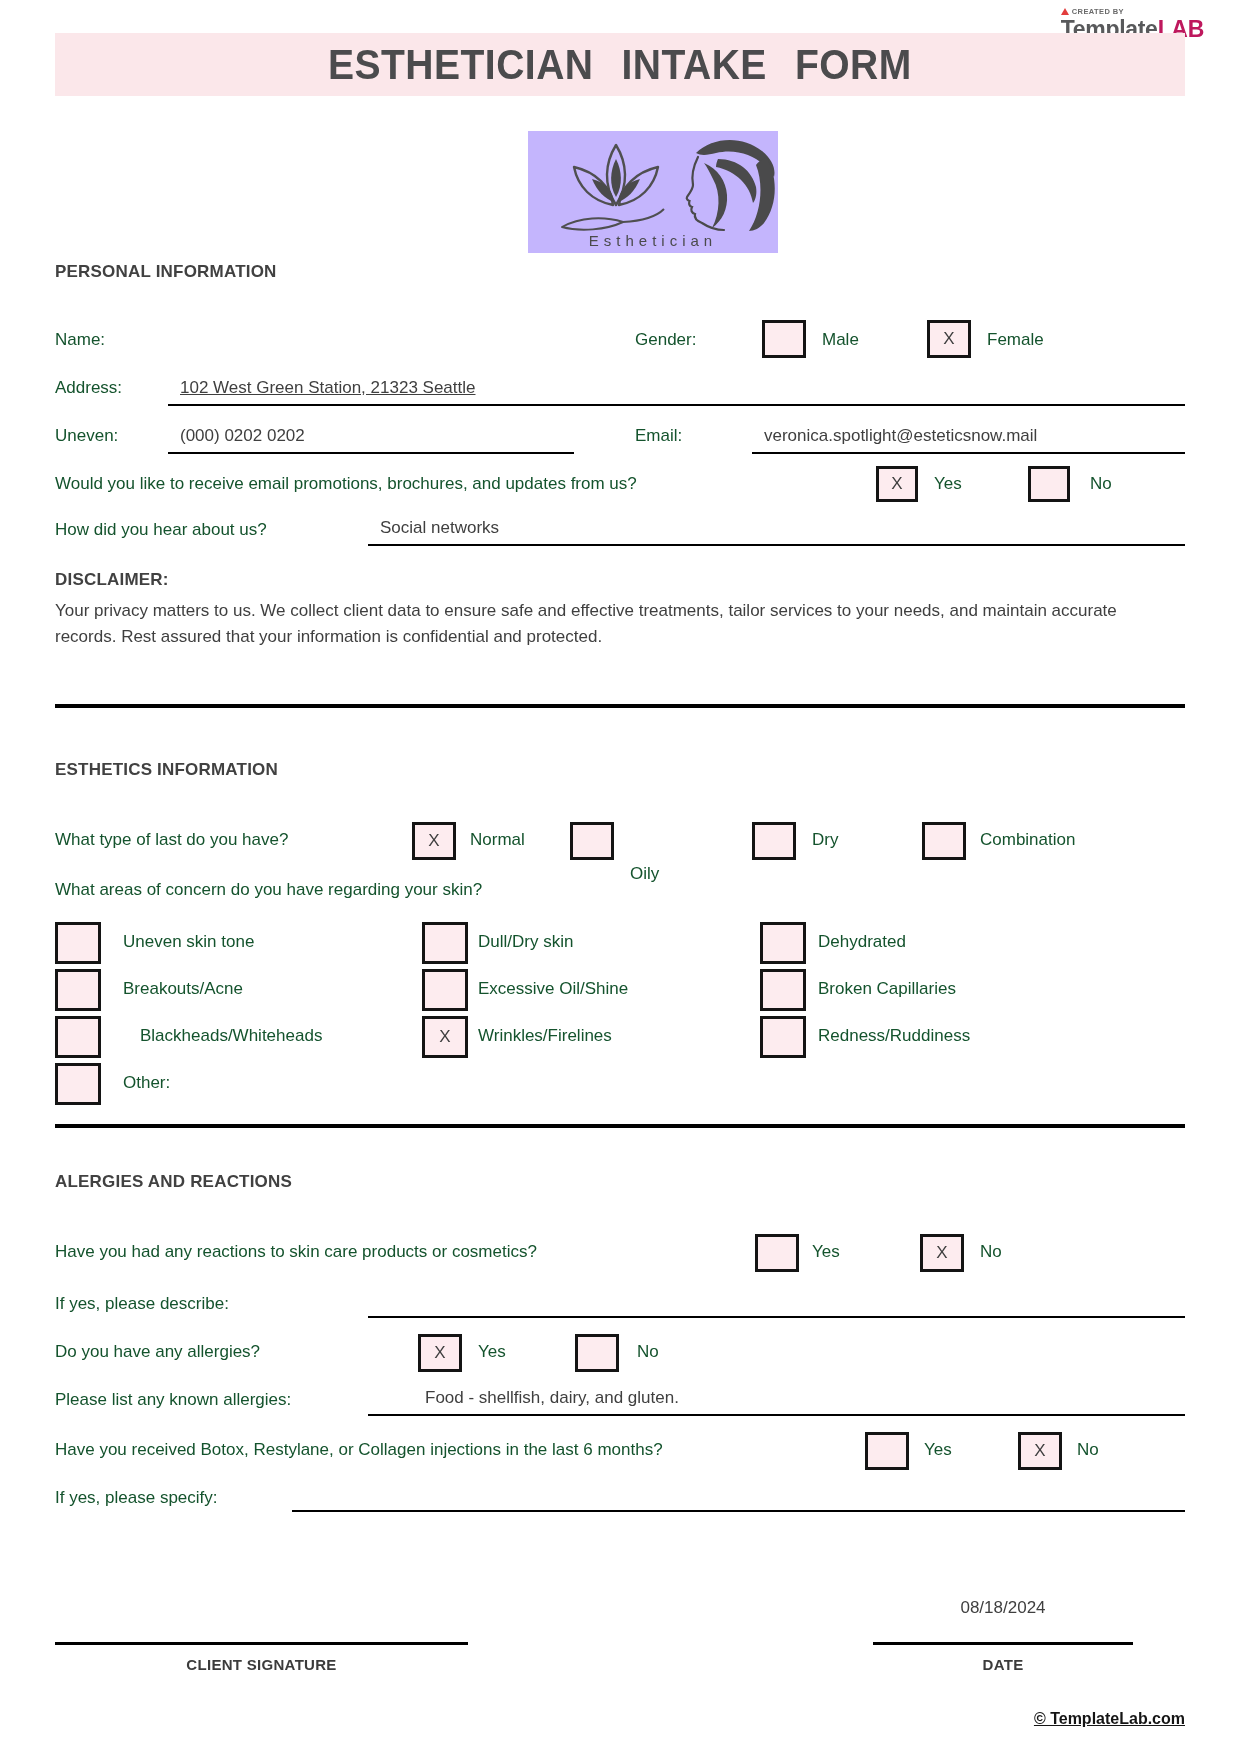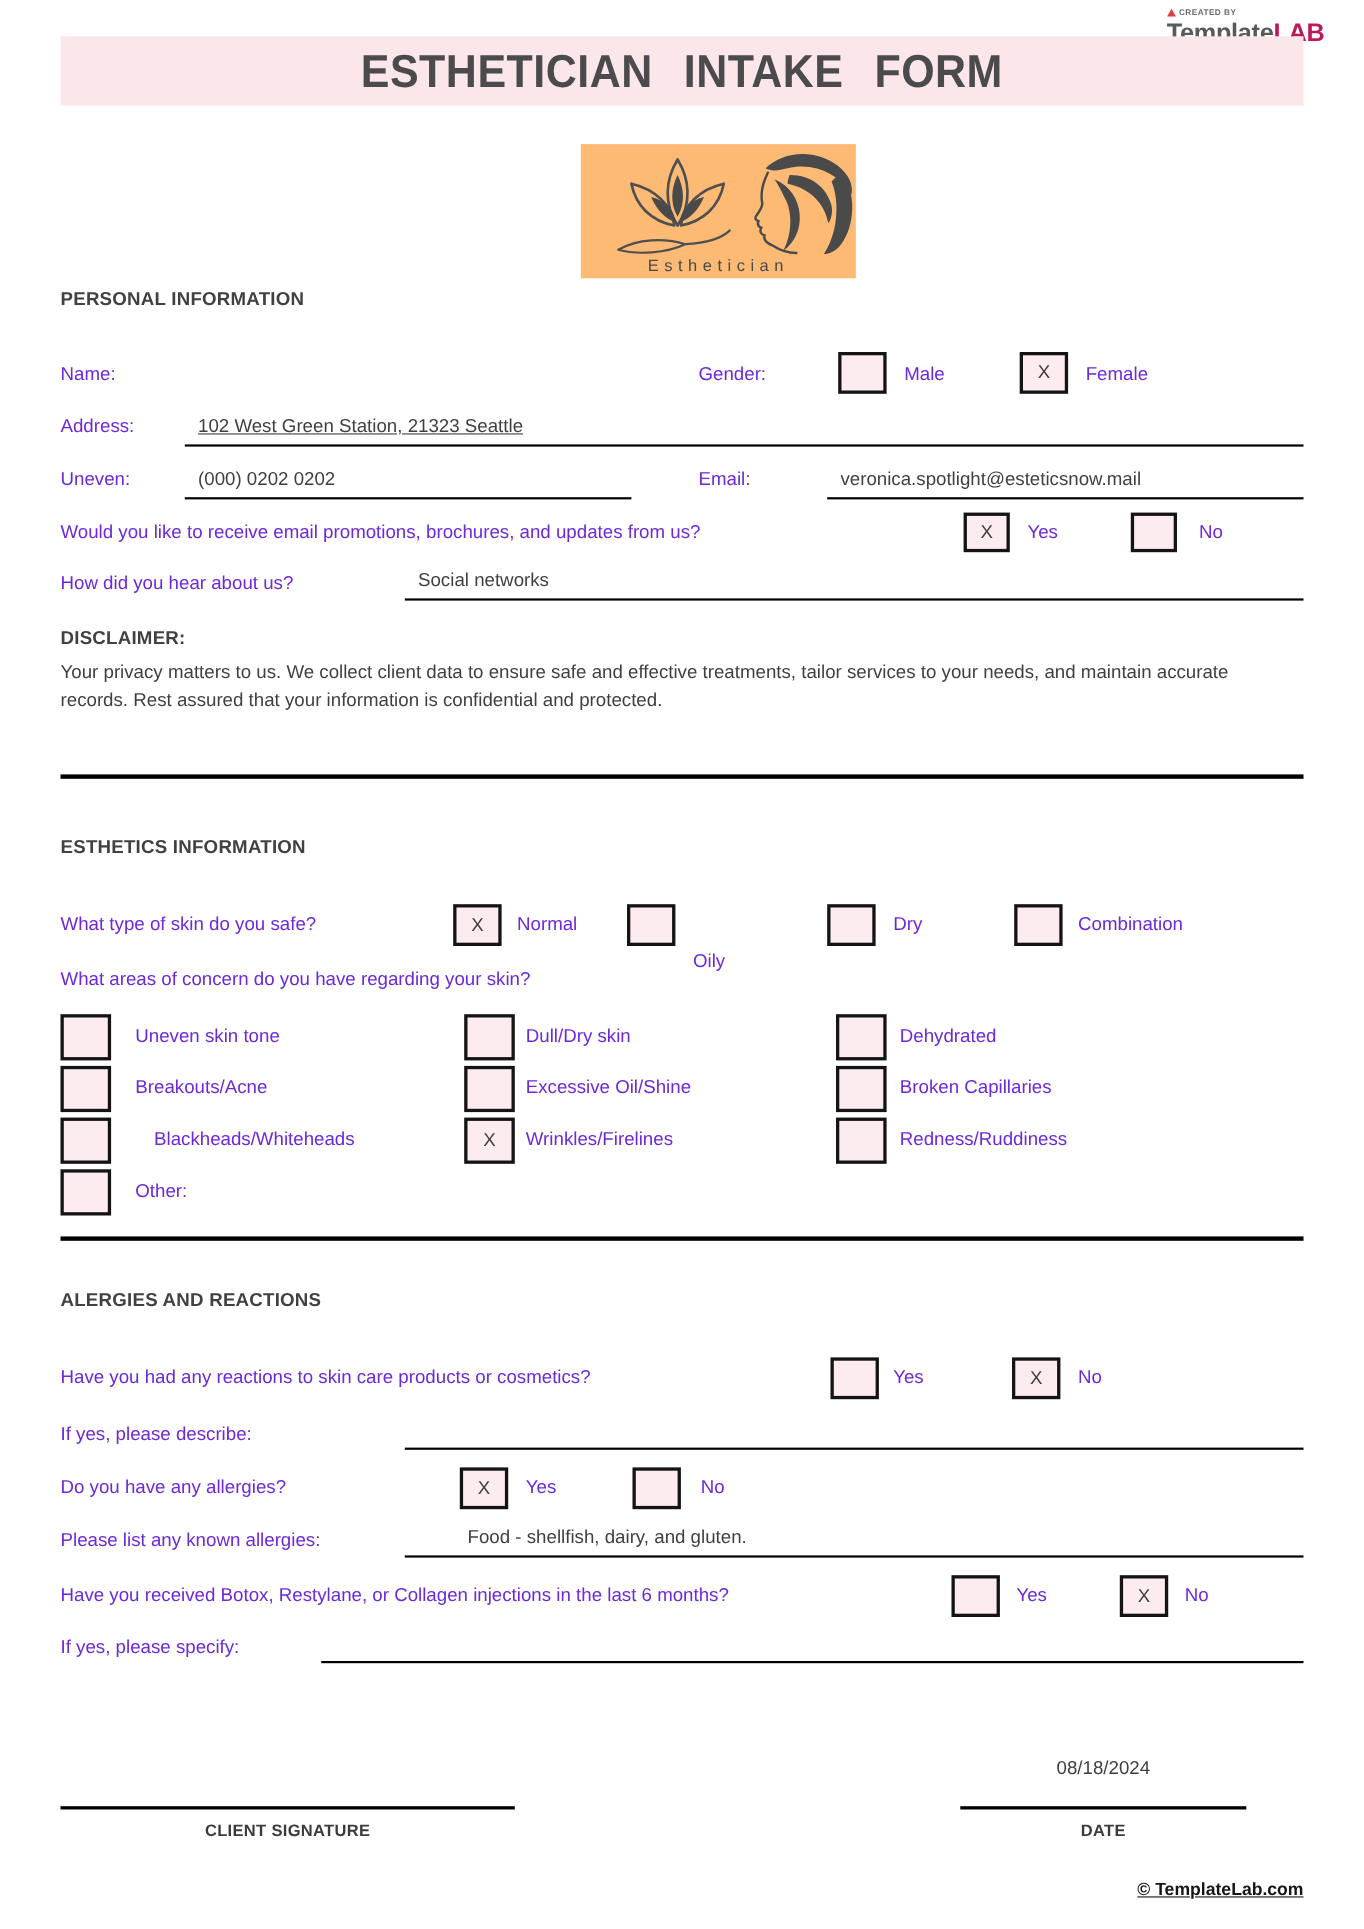--- a/index.html
+++ b/index.html
@@ -1,38 +1,38 @@
 <!DOCTYPE html>
 <html><head>
 <meta charset="utf-8">
 <style>
   html,body{margin:0;padding:0;background:#ffffff;}
   .page{
     position:relative;width:1240px;height:1754px;background:#ffffff;
     font-family:"Liberation Sans", sans-serif;color:#3f3f3f;overflow:hidden;
   }
   .abs{position:absolute;}
-  .lbl{font-size:17px;color:#6d28d9;white-space:nowrap;}
+  .lbl{font-size:17px;color:#14532d;white-space:nowrap;}
   .val{font-size:17px;color:#3f3f3f;white-space:nowrap;}
   .h1{font-size:17px;font-weight:bold;color:#414141;letter-spacing:.2px;white-space:nowrap;}
   .field{border-bottom:2px solid #000;box-sizing:border-box;display:flex;align-items:flex-end;padding:0 0 6px 12px;}
   .cb{background:#fdecef;border:3px solid #141414;box-sizing:border-box;display:flex;align-items:center;justify-content:center;font-size:17px;color:#3f3f3f;}
   .cb-md{width:44px;height:38px;}
   .cb-sm{width:42px;height:36px;}
   .cb-lg{width:46px;height:42px;}
   .divider{background:#000;height:4px;}
   .sigline{background:#000;height:3px;}
   .banner{background:#fbe7ea;display:flex;align-items:center;justify-content:center;}
   .banner-title{font-size:42px;font-weight:bold;color:#4b4b4d;letter-spacing:.5px;word-spacing:18px;transform:scaleX(.93);transform-origin:center;white-space:nowrap;}
   .brand{text-align:left;line-height:1;}
   .brand-top{display:flex;align-items:center;gap:3px;font-size:7.5px;font-weight:bold;color:#6a6a6a;letter-spacing:.4px;margin-bottom:2px;}
   .brand-badge{width:0;height:0;border-left:4px solid transparent;border-right:4px solid transparent;border-bottom:7px solid #e23d3d;}
   .brand-name{font-size:23px;font-weight:bold;color:#58595b;letter-spacing:-.3px;white-space:nowrap;}
   .brand-lab{color:#be185d;}
-  .logo-box{background:#fdba74;}
+  .logo-box{background:#c4b5fd;}
   .para{font-size:17px;line-height:26px;color:#3f3f3f;}
   .siglbl{font-size:15px;font-weight:bold;color:#3b3b3b;text-align:center;letter-spacing:.3px;}
   .footer-link{font-size:16px;font-weight:bold;color:#151515;text-decoration:underline;white-space:nowrap;}
 </style>
 </head>
 <body>
 
 <div class="page">
 
   <div class="brand abs" style="top:8px;right:36px;">
@@ -118,21 +118,21 @@
     <span class="val">Social networks</span>
   </div>
 
   <div class="h1 abs" style="left:55px;top:570px;">DISCLAIMER:</div>
   <div class="para abs" style="left:55px;top:598px;width:1078px;">Your privacy matters to us. We collect client data to ensure safe and effective treatments, tailor services to your needs, and maintain accurate records. Rest assured that your information is confidential and protected.</div>
 
   <div class="divider abs" style="left:55px;top:704px;width:1130px;"></div>
 
   <div class="h1 abs" style="left:55px;top:760px;">ESTHETICS INFORMATION</div>
 
-  <div class="lbl abs" style="left:55px;top:830px;">What type of skin do you safe?</div>
+  <div class="lbl abs" style="left:55px;top:830px;">What type of last do you have?</div>
   <div class="cb cb-md abs" style="left:412px;top:822px;">
     <span>X</span>
   </div>
   <div class="lbl abs" style="left:470px;top:830px;">Normal</div>
   <div class="cb cb-md abs" style="left:570px;top:822px;">
     <span></span>
   </div>
   <div class="lbl abs" style="left:630px;top:830px;margin-top:34px;">Oily</div>
   <div class="cb cb-md abs" style="left:752px;top:822px;">
     <span></span>

